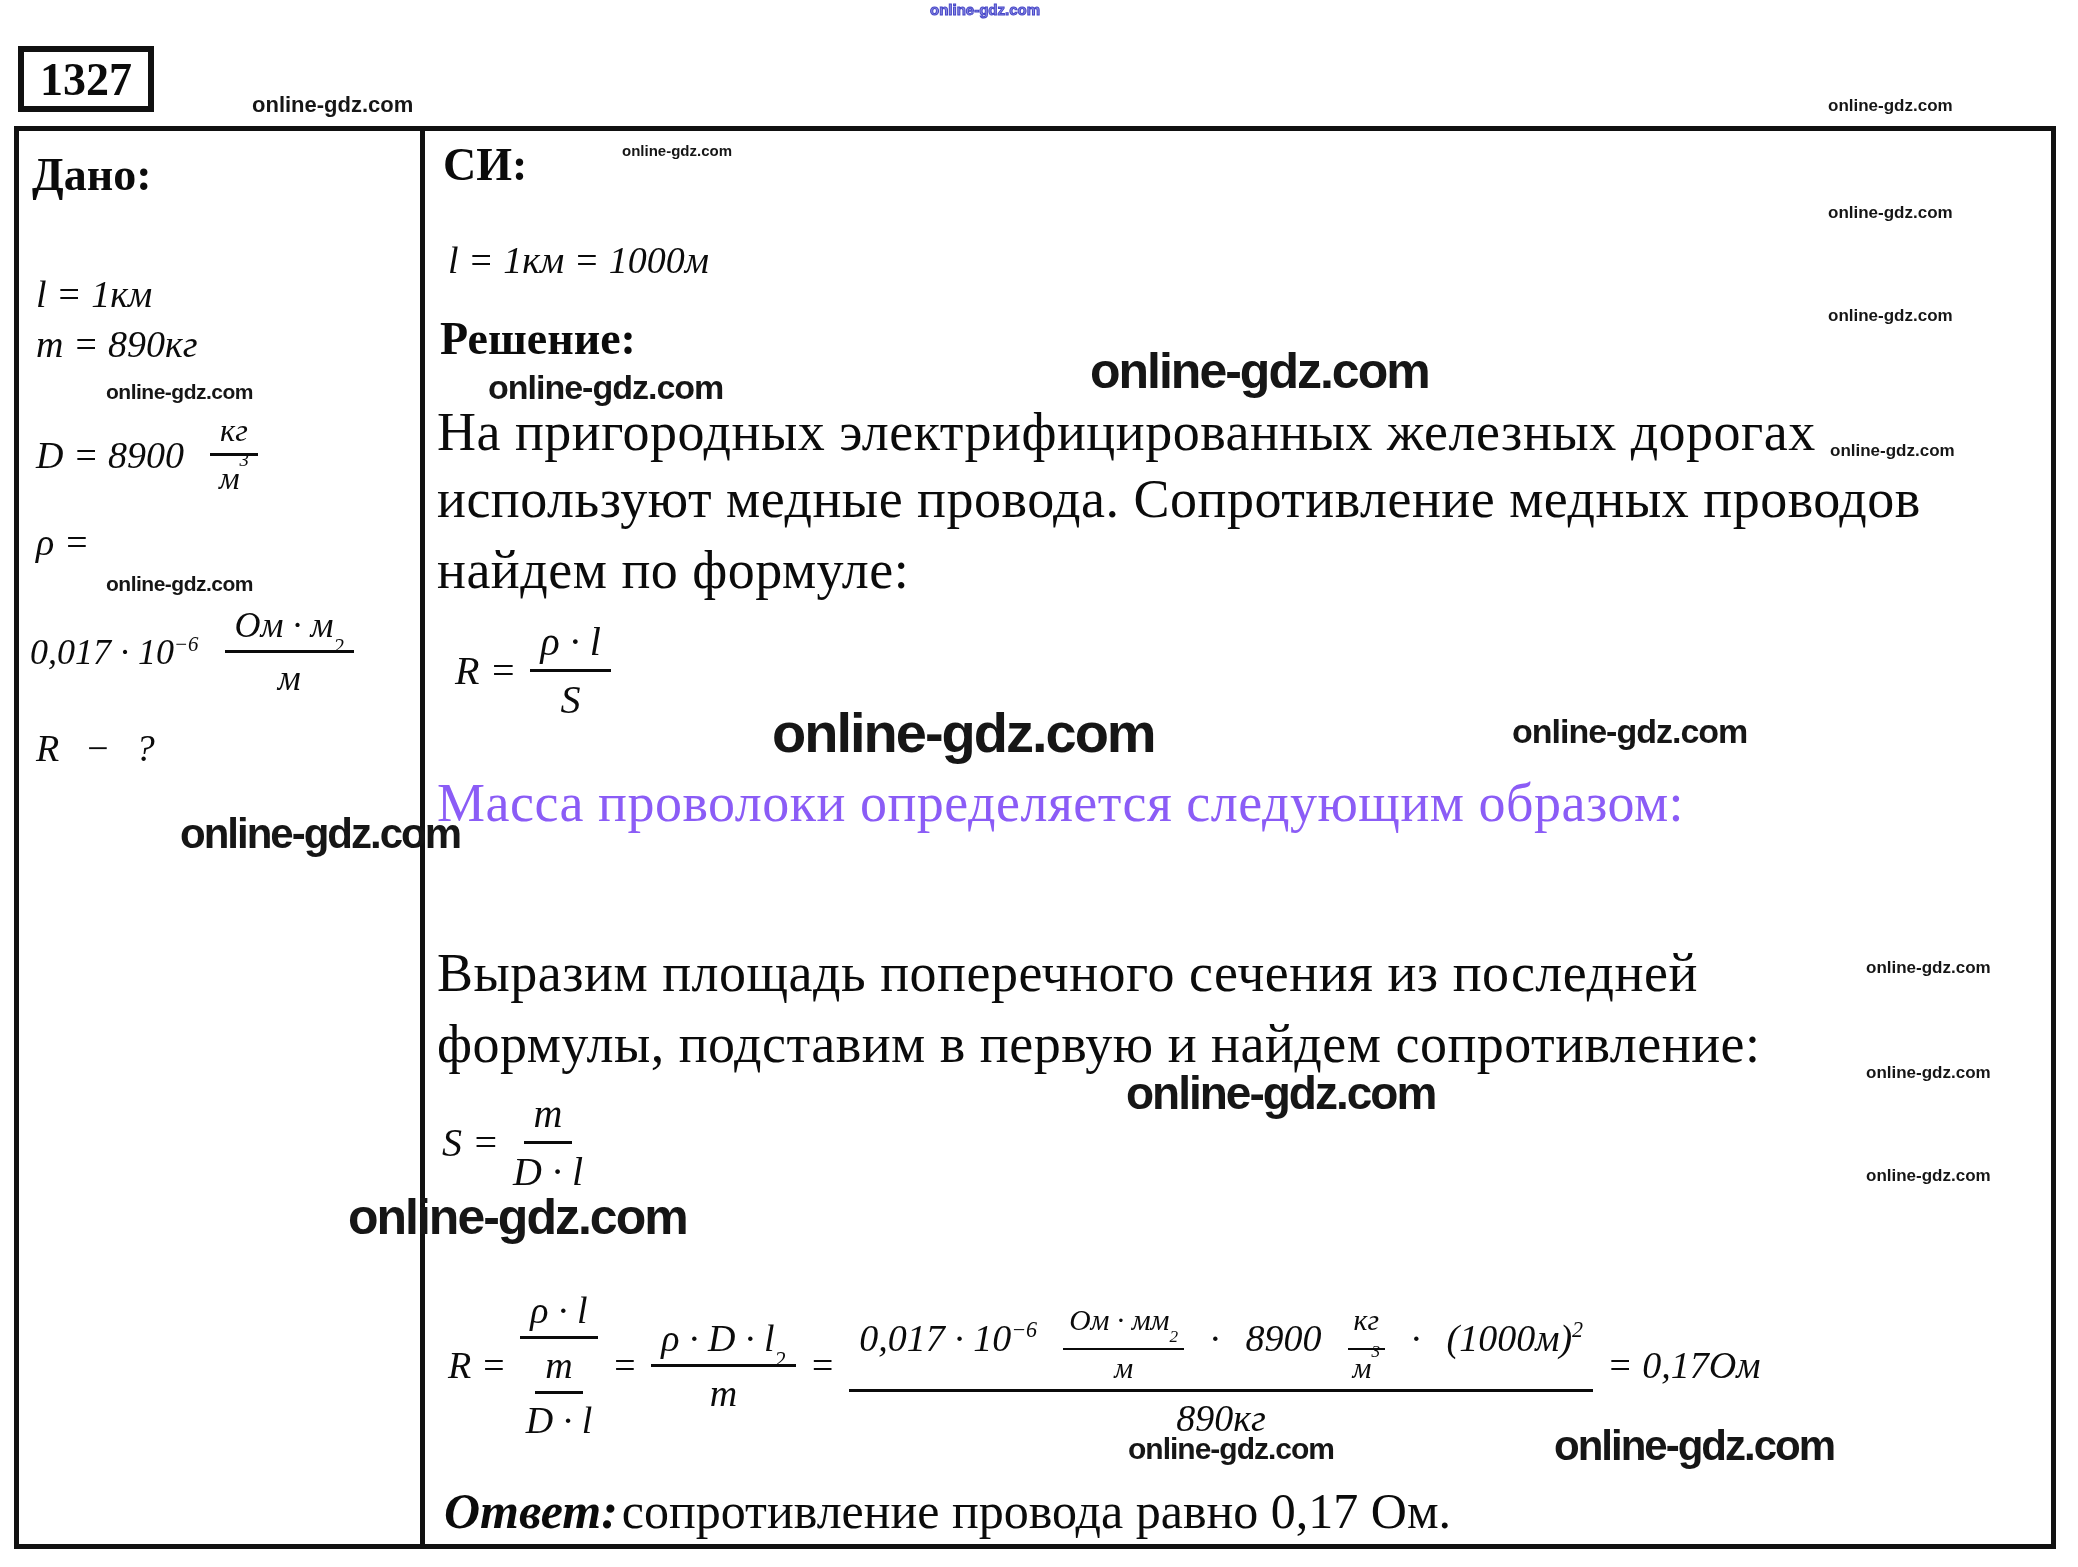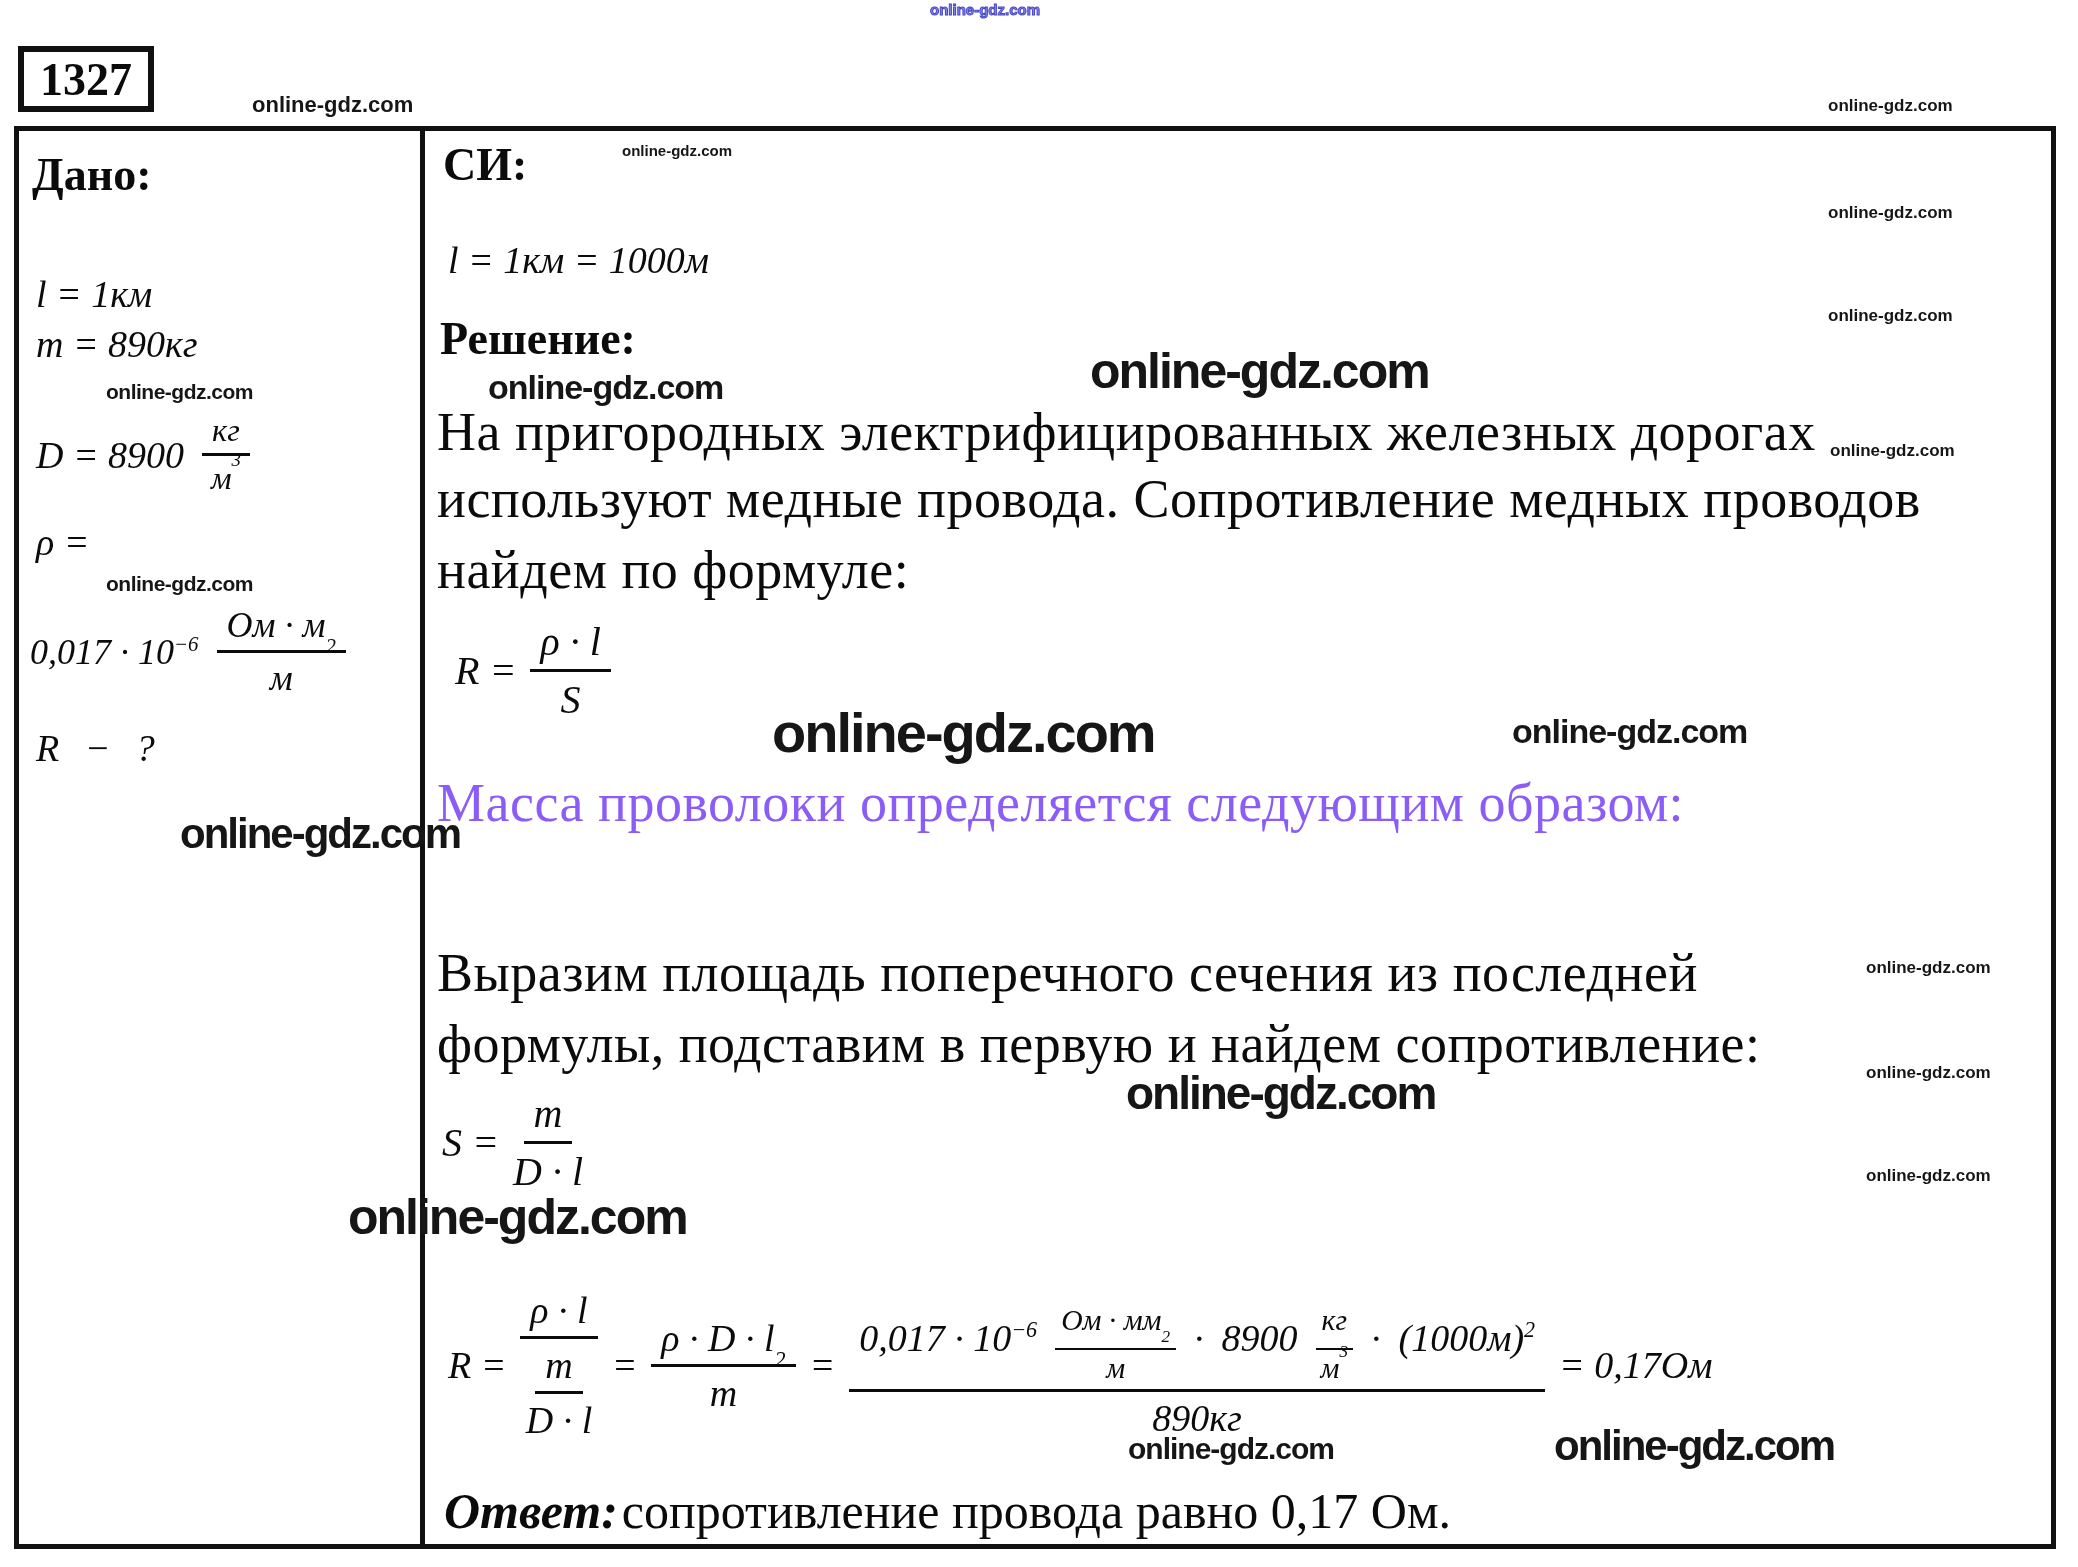--- a/index.html
+++ b/index.html
@@ -17,21 +17,21 @@
   
   .frame{border:5px solid #111;box-sizing:border-box;background:transparent;}
   .vline{background:#111;}
   
   .hdr{font-weight:700;font-size:46px;white-space:nowrap;}
   .para{font-size:54px;white-space:nowrap;letter-spacing:0.5px;}
   .para-faded{color:#8b5cf6;}
   
   .math{font-style:italic;font-size:38px;white-space:nowrap;}
   .mrow{display:inline-flex;align-items:center;gap:14px;}
-  .mrow-tight{display:inline-flex;align-items:center;gap:18px;}
+  .mrow-tight{display:inline-flex;align-items:center;gap:26px;}
   .frac{display:inline-flex;flex-direction:column;align-items:center;vertical-align:middle;}
   .ftop{border-bottom:3px solid #0b0b0b;padding:0 10px 4px;display:inline-flex;align-items:flex-end;justify-content:center;}
   .fbot{padding-top:4px;display:inline-flex;align-items:flex-start;justify-content:center;}
   .ufrac{font-size:0.78em;}
   .ufrac .ftop{border-bottom-width:2px;padding:0 6px 11px;margin-top:13px;}
   .ufrac .fbot{padding-top:2px;}
   sup{font-size:58%;line-height:0;}
   .ans-label{font-weight:700;font-style:italic;font-size:50px;}
   .ans-text{font-size:50px;}
 </style>

